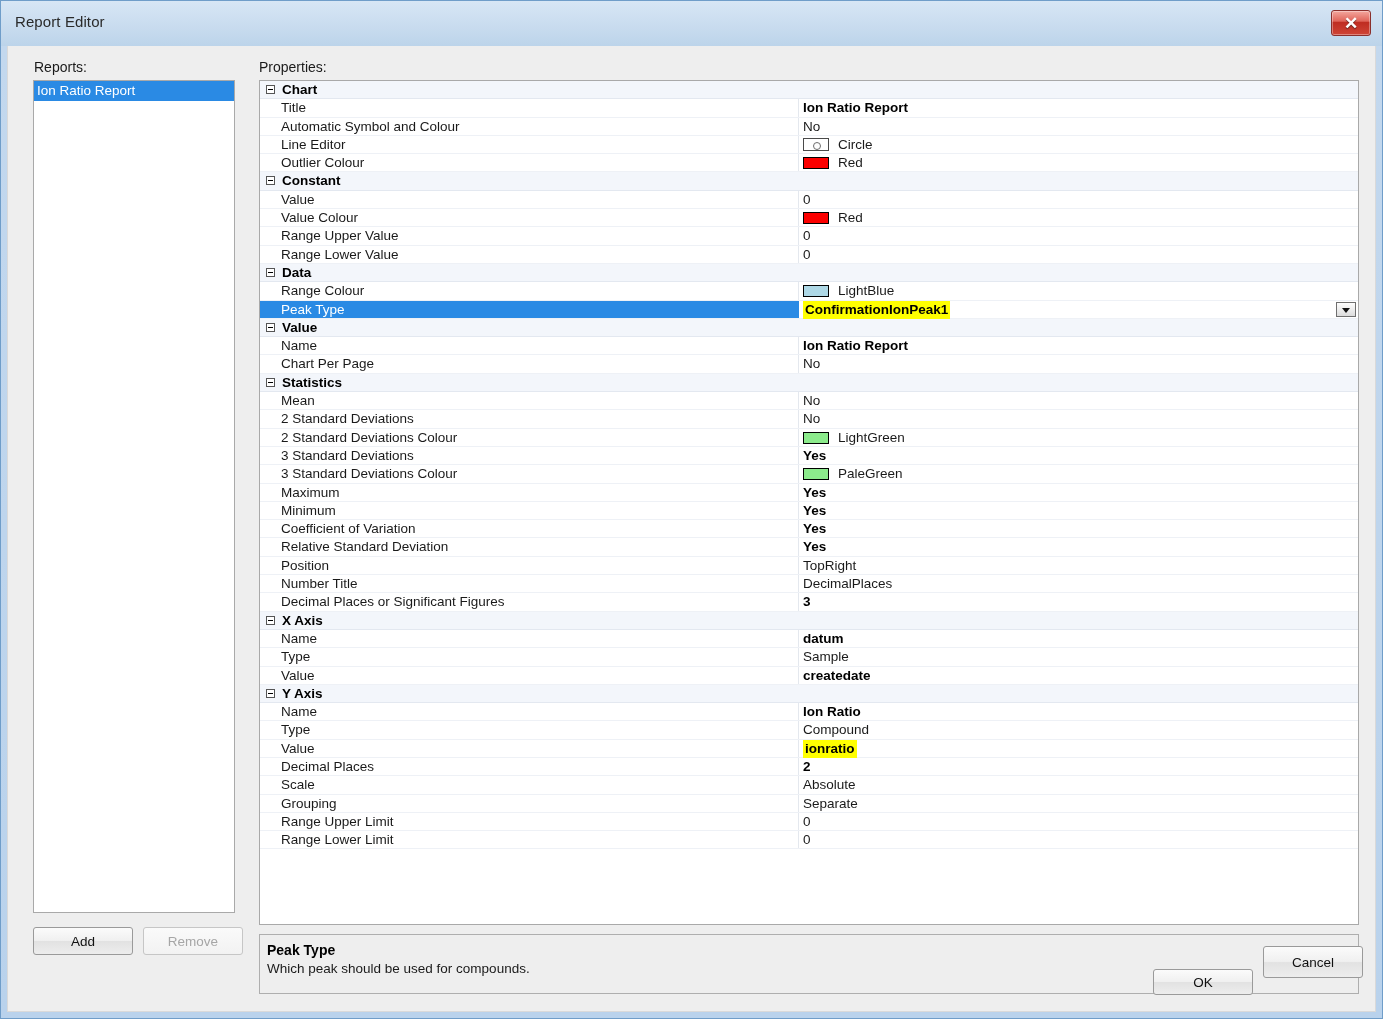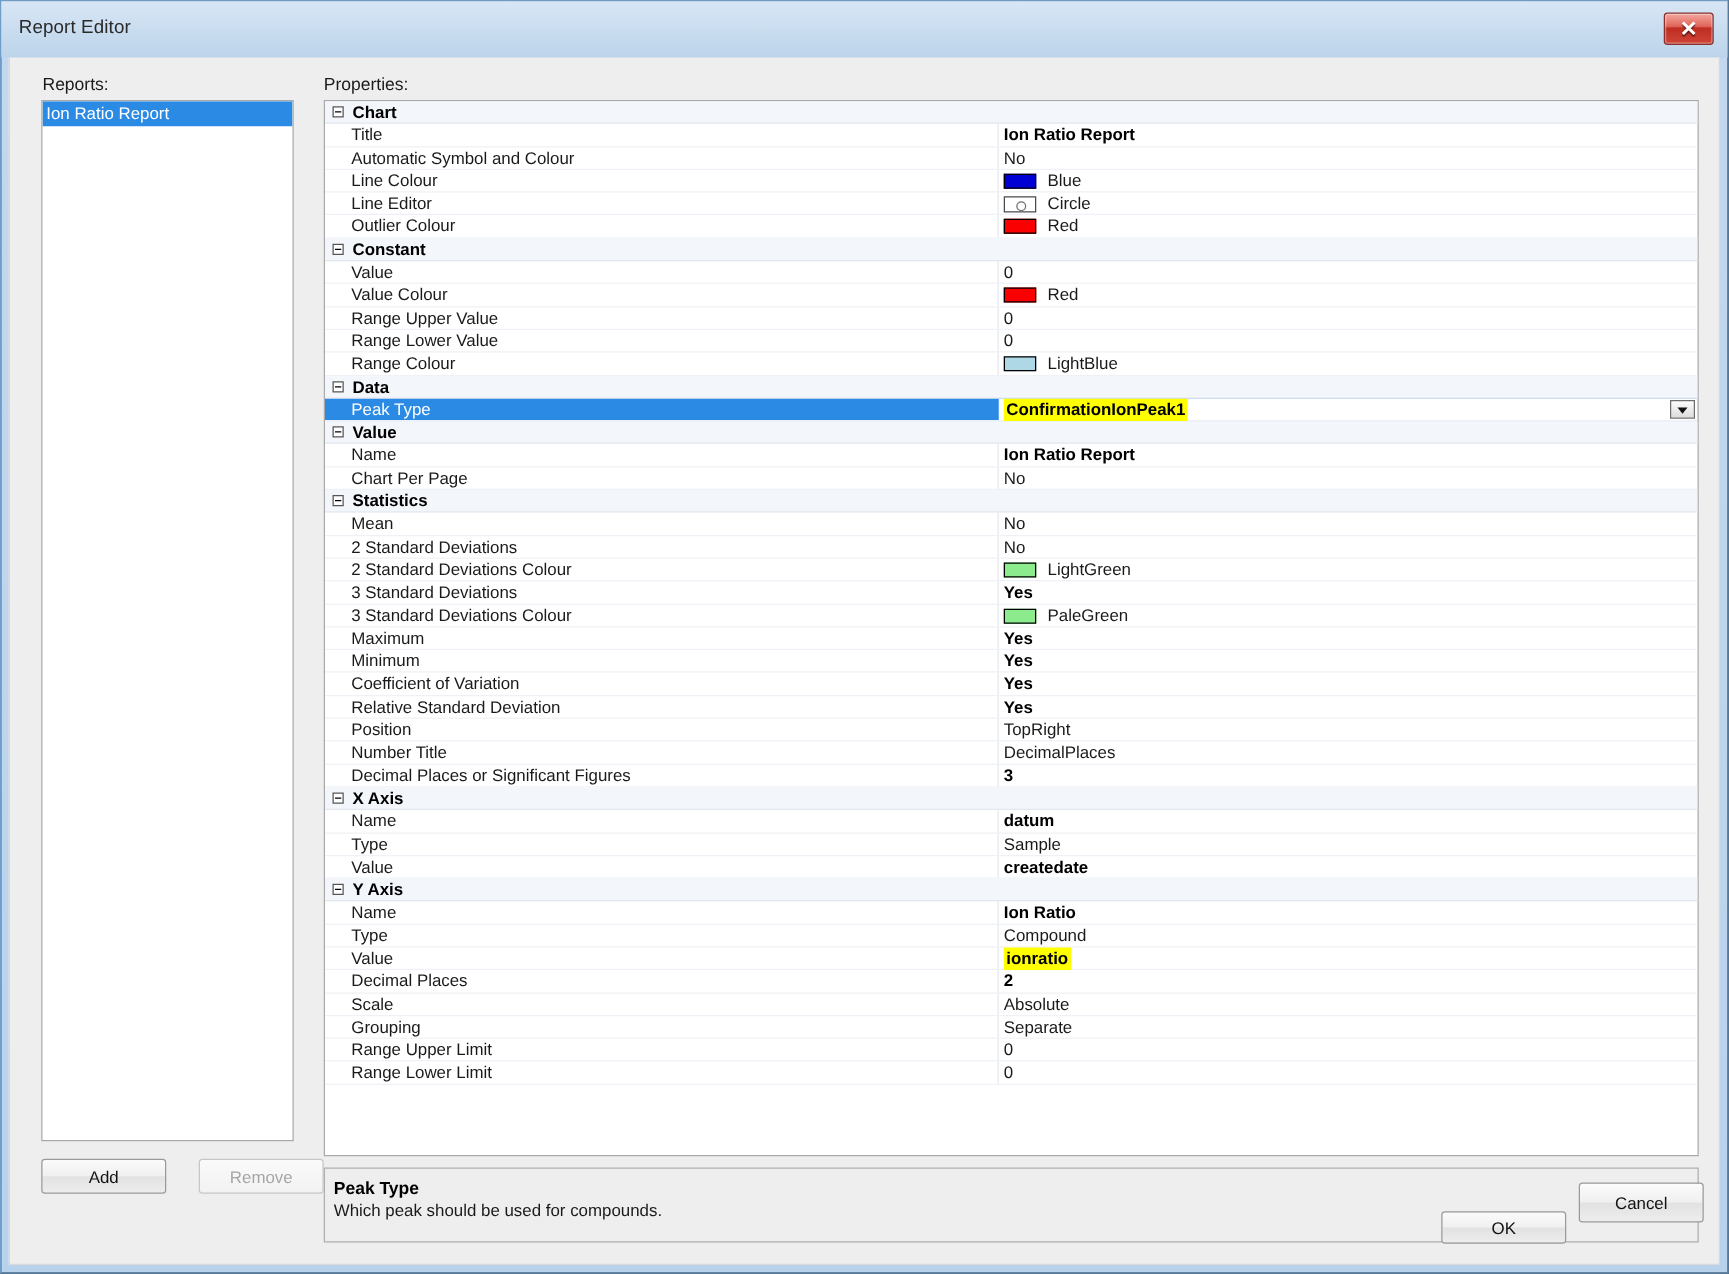--- a/index.html
+++ b/index.html
@@ -110,21 +110,21 @@
     justify-content: center;
     cursor: pointer;
   }
   .btn.disabled {
     color: #a6a6a6;
     border-color: #c6c6c6;
     background: linear-gradient(to bottom, #fafafa 0%, #f2f2f2 100%);
     cursor: default;
   }
   #add-btn   { left: 25px;  top: 881px; width: 100px; }
-  #remove-btn{ left: 151px; top: 881px; width: 100px; }
+  #remove-btn{ left: 135px; top: 881px; width: 100px; }
 
   
   .grid {
     position: absolute;
     left: 251px; top: 34px;
     width: 1100px; height: 845px;
     background: #ffffff;
     border: 1px solid #a9a9a9;
     overflow: hidden;
   }
@@ -322,26 +322,20 @@
             <span class="prop-name">Title</span>
             <span class="prop-value bold">Ion Ratio Report</span>
           </div>
           <div class="row">
             <span class="vdiv"></span>
             <span class="prop-name">Automatic Symbol and Colour</span>
             <span class="prop-value">No</span>
           </div>
           <div class="row">
             <span class="vdiv"></span>
-            <span class="prop-name">Line Colour</span>
-            <span class="swatch" style="background: rgb(0, 0, 213);"></span>
-            <span class="swatch-label">Blue</span>
-          </div>
-          <div class="row">
-            <span class="vdiv"></span>
             <span class="prop-name">Line Editor</span>
             <span class="symbol-box"></span>
             <span class="swatch-label">Circle</span>
           </div>
           <div class="row">
             <span class="vdiv"></span>
             <span class="prop-name">Outlier Colour</span>
             <span class="swatch" style="background: rgb(251, 0, 0);"></span>
             <span class="swatch-label">Red</span>
           </div>
@@ -364,30 +358,30 @@
           <div class="row">
             <span class="vdiv"></span>
             <span class="prop-name">Range Upper Value</span>
             <span class="prop-value">0</span>
           </div>
           <div class="row">
             <span class="vdiv"></span>
             <span class="prop-name">Range Lower Value</span>
             <span class="prop-value">0</span>
           </div>
+          <div class="row category">
+            <span class="vdiv"></span>
+            <span class="expander"></span>
+            <span class="cat-name">Data</span>
+          </div>
           <div class="row">
             <span class="vdiv"></span>
             <span class="prop-name">Range Colour</span>
             <span class="swatch" style="background: rgb(174, 216, 230);"></span>
             <span class="swatch-label">LightBlue</span>
-          </div>
-          <div class="row category">
-            <span class="vdiv"></span>
-            <span class="expander"></span>
-            <span class="cat-name">Data</span>
           </div>
           <div class="row selected">
             <span class="vdiv"></span>
             <span class="prop-name">Peak Type</span>
             <span class="editor-cell">
               <span class="editor-text">ConfirmationIonPeak1</span>
               <span class="dropdown-btn"></span>
             </span>
           </div>
           <div class="row category">

